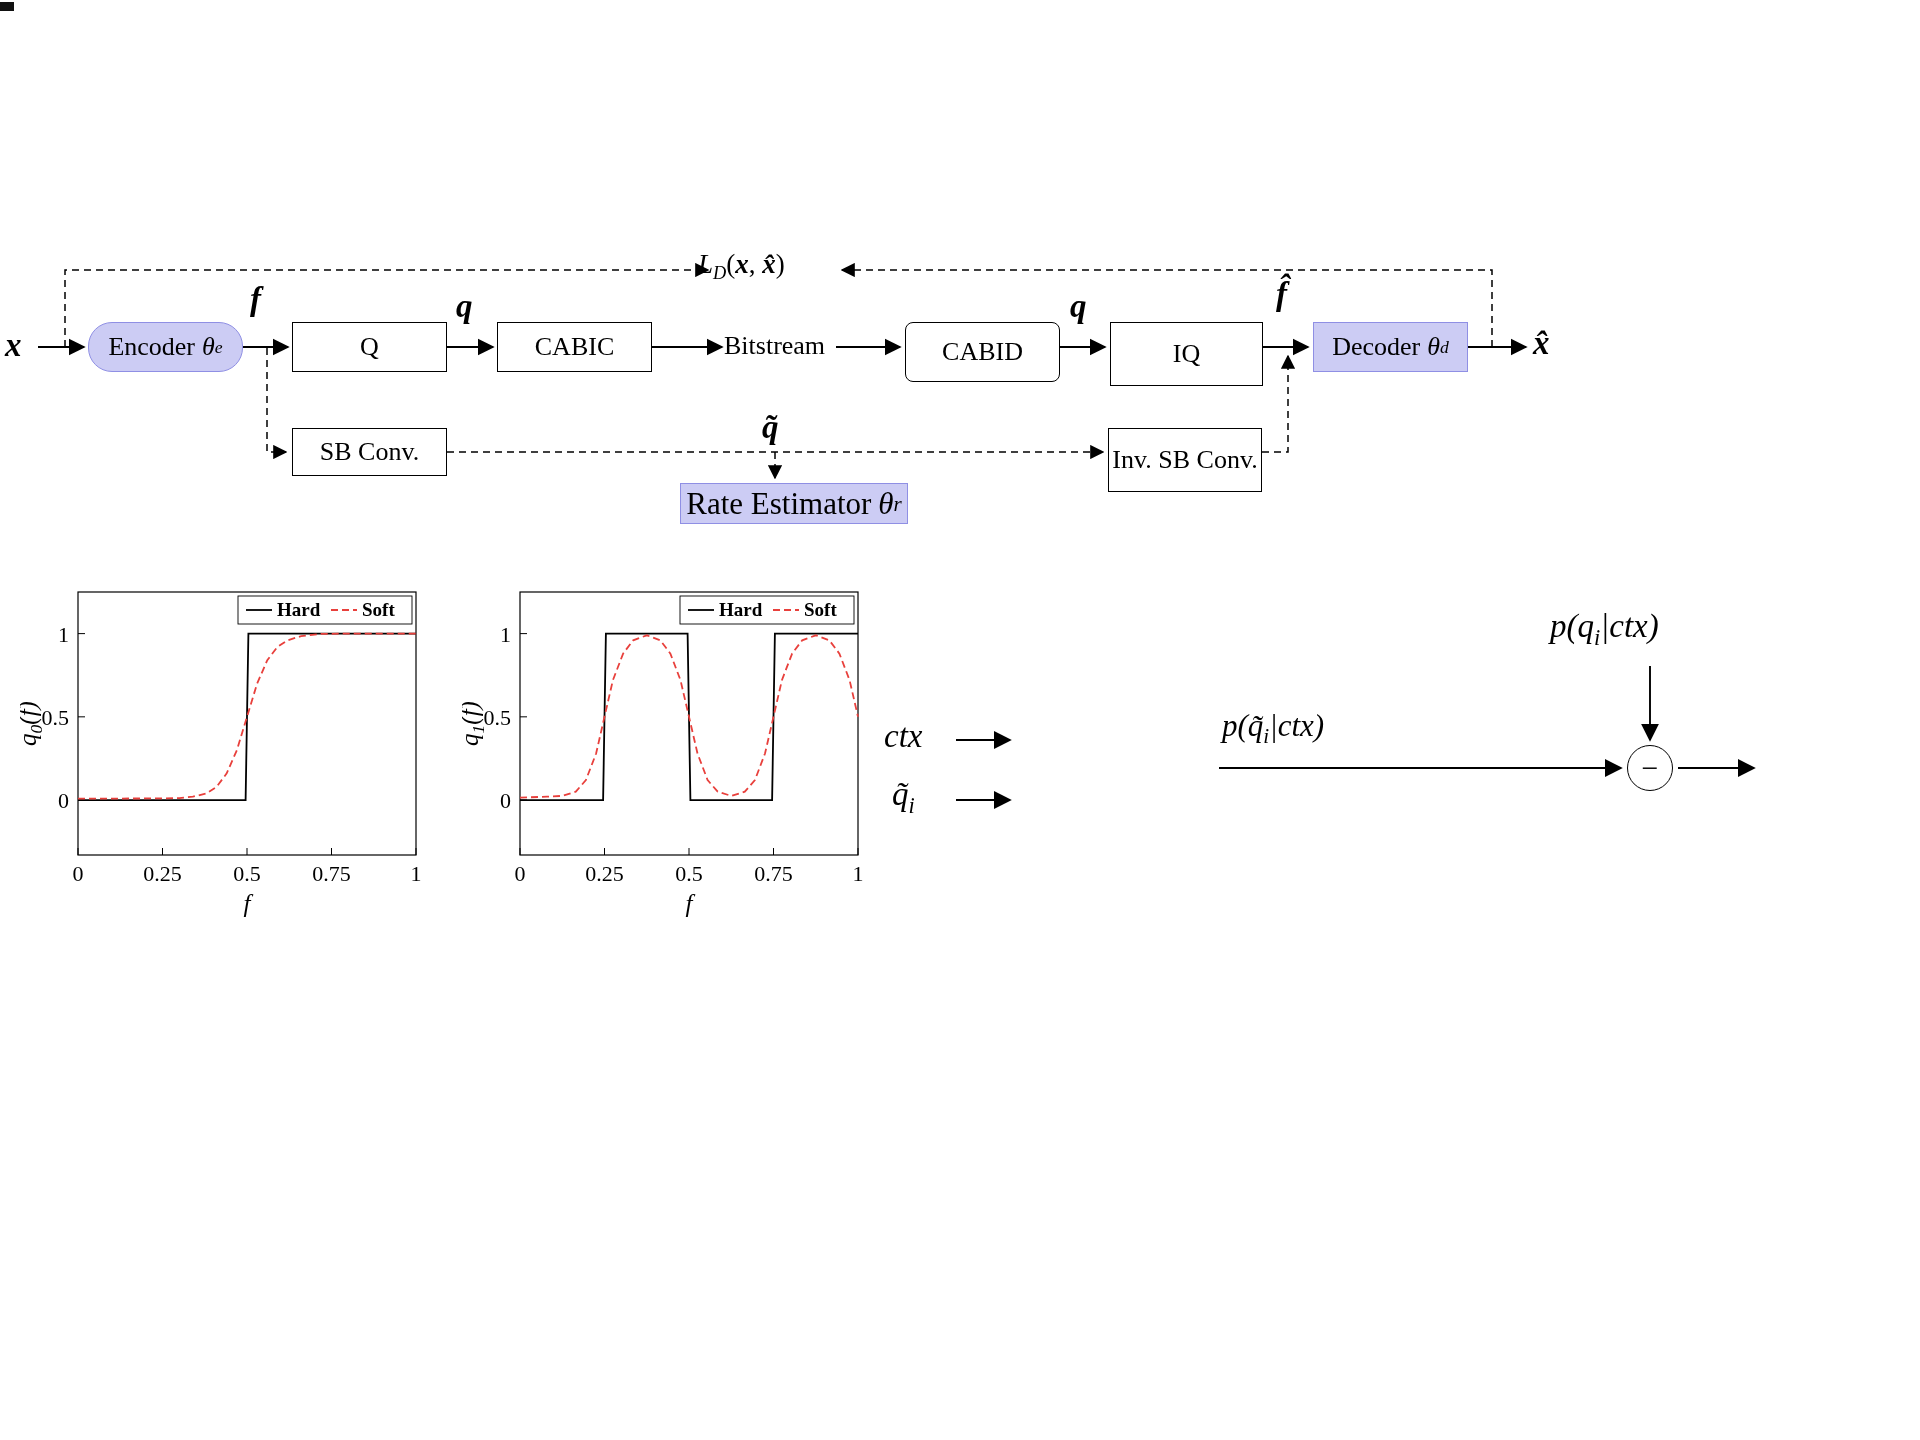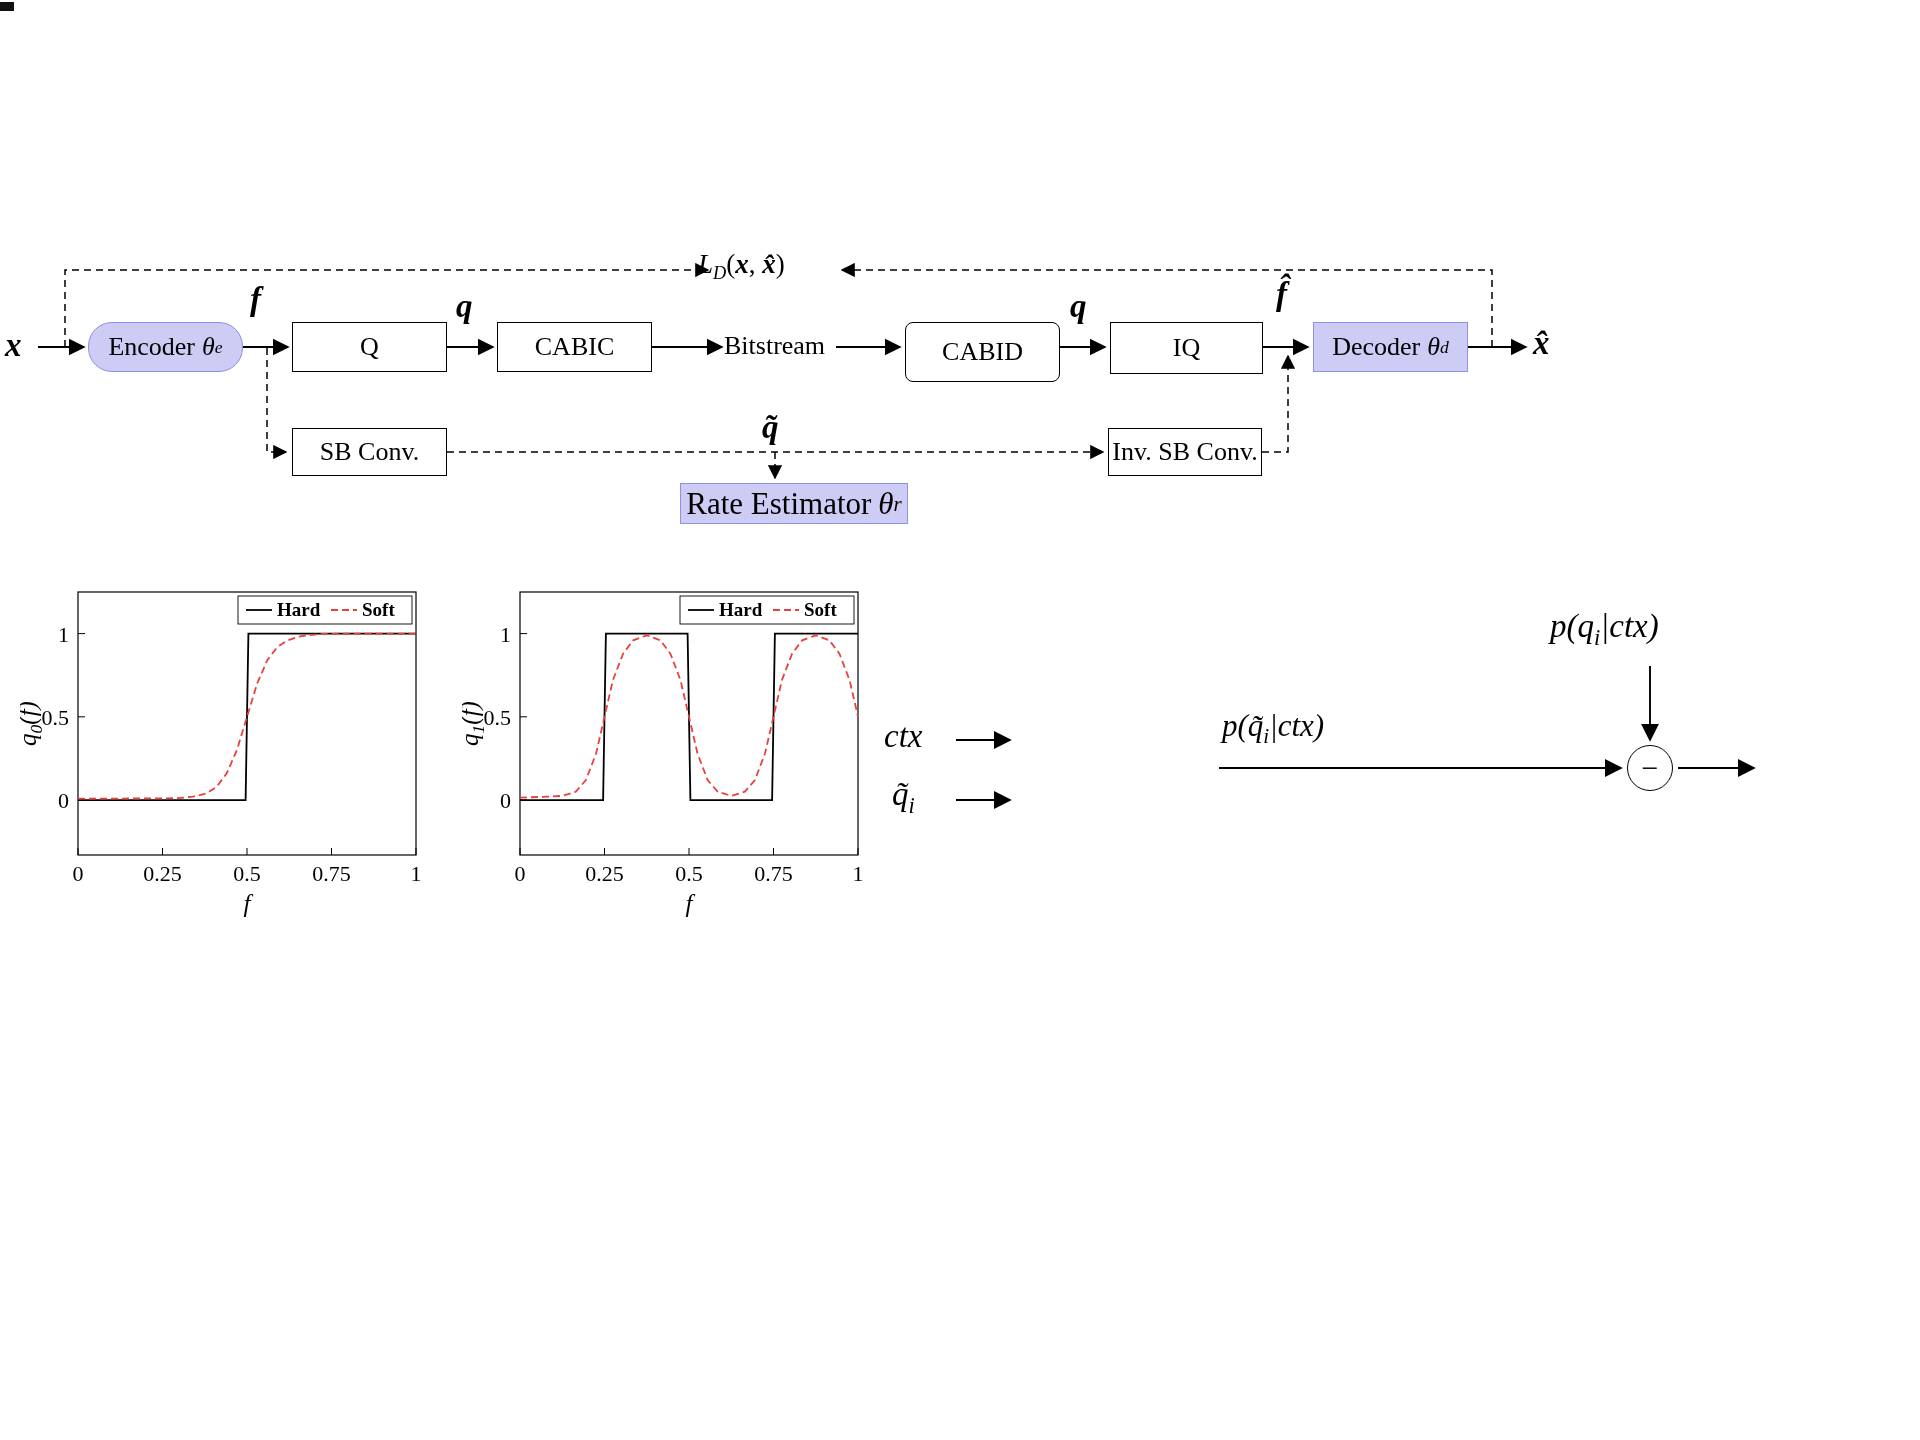--- a/index.html
+++ b/index.html
@@ -109,21 +109,21 @@
   </div>
 
   <div class="box" style="left:905px;top:322px;width:155px;height:60px;border-radius:8px;">
     <span>CABID</span>
   </div>
 
   <div class="lbl mbi math-big" style="left:1070px;top:288px;">
     <span>q</span>
   </div>
 
-  <div class="box" style="left:1110px;top:322px;width:153px;height:52px;">
+  <div class="box" style="left:1110px;top:322px;width:153px;height:64px;">
     <span>IQ</span>
   </div>
 
   <div class="lbl mbi math-big" style="left:1276px;top:276px;">
     <span>f̂</span>
   </div>
 
   <div class="box purple" style="left:1313px;top:322px;width:155px;height:50px;">
     <span>Decoder</span>
       <span class="mi pad">θ</span>
@@ -135,21 +135,21 @@
   </div>
 
   <div class="box" style="left:292px;top:428px;width:155px;height:48px;">
     <span>SB Conv.</span>
   </div>
 
   <div class="lbl mbi math-big" style="left:762px;top:409px;">
     <span>q̃</span>
   </div>
 
-  <div class="box" style="left:1108px;top:428px;width:154px;height:48px;">
+  <div class="box" style="left:1108px;top:428px;width:154px;height:64px;">
     <span>Inv. SB Conv.</span>
   </div>
 
   <div class="box purple" style="left:680px;top:483px;width:228px;height:41px;font-size:31px;">
     <span>Rate Estimator</span>
       <span class="mi pad">θ</span>
       <sub class="mi">r</sub>
   </div>
 
   <svg class="abs" width="430" height="340" style="left:20px;top:578px;">

